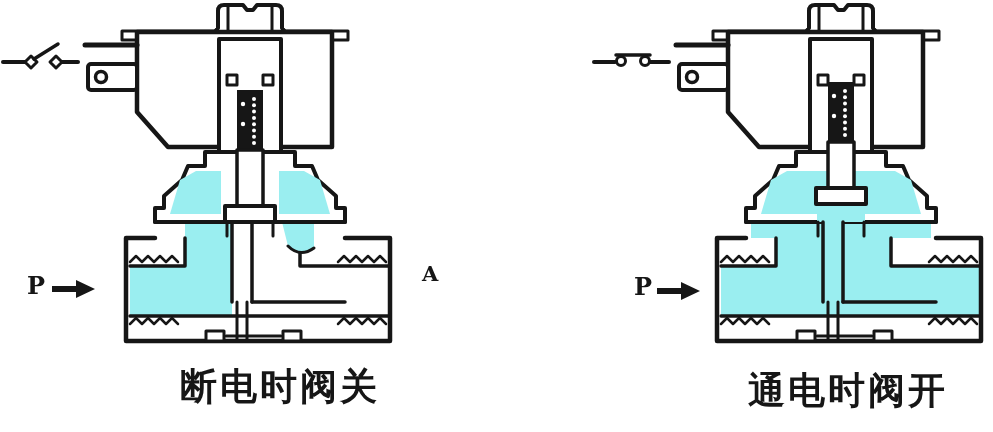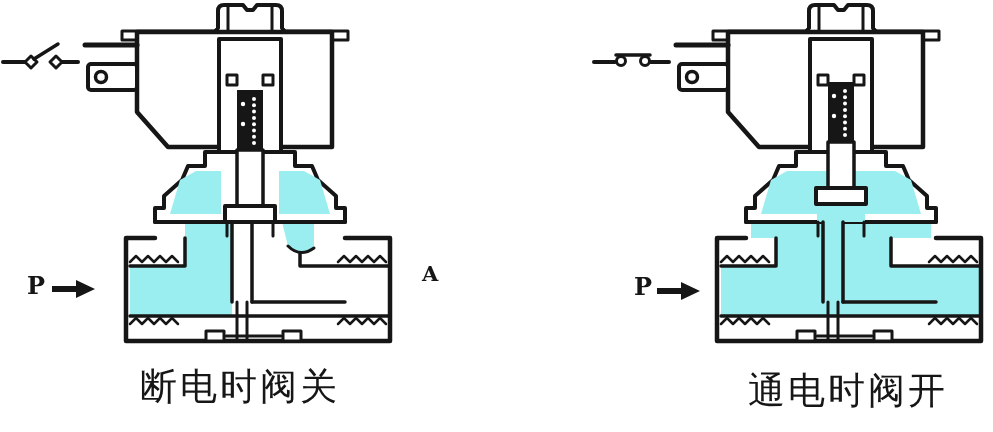--- a/index.html
+++ b/index.html
@@ -9,29 +9,29 @@
     background:#ffffff;
     overflow:hidden;
     font-family:"Liberation Sans", sans-serif;
   }
   .valve-svg{position:absolute;top:0;}
   #valve-left{left:0;}
   #valve-right{left:591px;}
   .caption{
     position:absolute;
     width:240px;
-    text-align:left;
+    text-align:right;
     font-size:37px;
-    font-weight:400;
+    font-weight:700;
     letter-spacing:3px;
     color:#161616;
     font-family:"Liberation Sans", sans-serif;
   }
   #caption-left{left:140px;top:362px;}
-  #caption-right{left:748px;top:366px;}
+  #caption-right{left:708px;top:366px;}
   .port-label{
     position:absolute;
     font-family:"DejaVu Serif", serif;
     font-weight:700;
     color:#161616;
     font-size:24px;
     line-height:1;
   }
   #p-left{left:27px;top:274px;}
   #p-right{left:634px;top:275px;}

